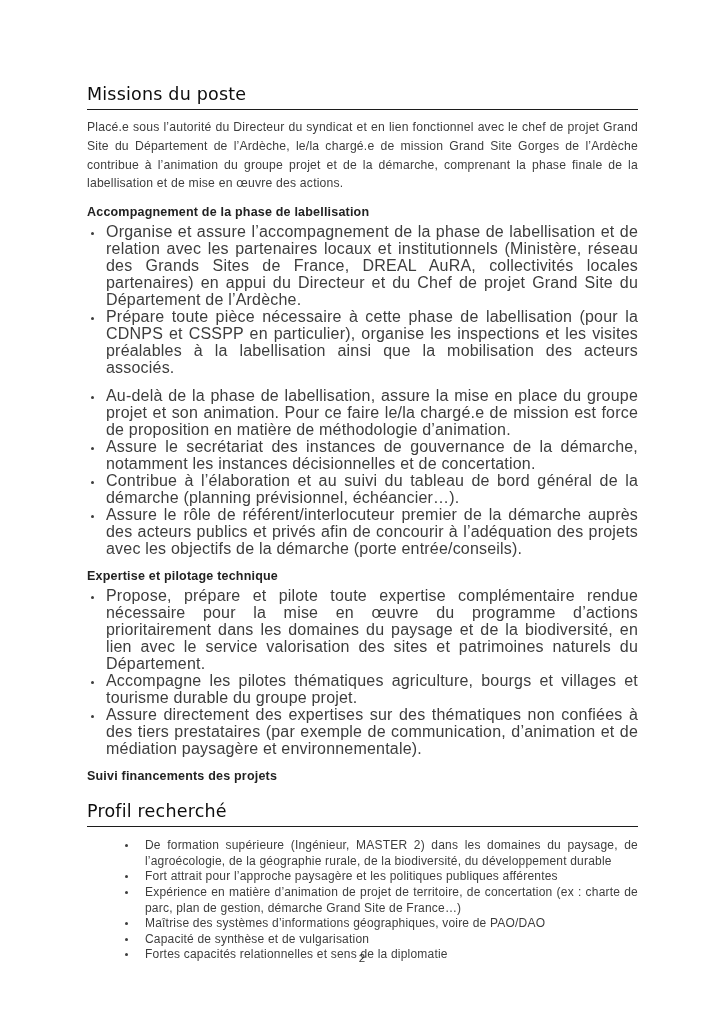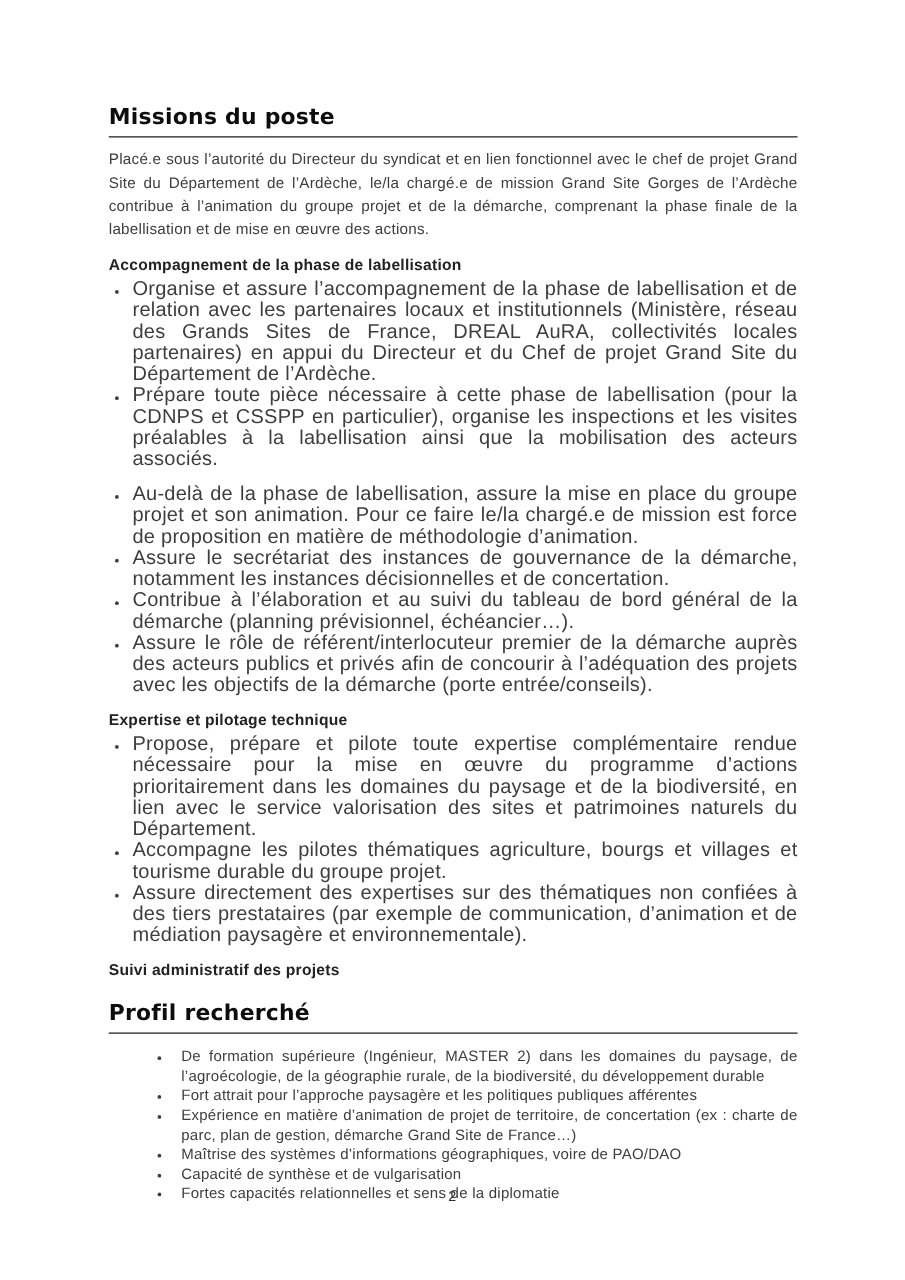--- a/index.html
+++ b/index.html
@@ -15,21 +15,21 @@
   }
   .content {
     position: absolute;
     left: 87px;
     top: 84px;
     width: 551px;
   }
   h1.rule-heading {
     font-family: "DejaVu Sans", sans-serif;
     font-size: 17.5px;
-    font-weight: 700;
+    font-weight: 400;
     color: #0d0d0d;
     letter-spacing: 0.2px;
     margin: 0;
     padding-bottom: 5px;
     border-bottom: 1.4px solid #1c1c1c;
   }
   .missions-paragraph {
     margin: 8px 0 0 0;
     font-size: 12.2px;
     line-height: 18.8px;
@@ -116,21 +116,21 @@
       <div class="activity-group">
         <h3 class="group-heading">Expertise et pilotage technique</h3>
         <ul class="bullet-list">
           <li>Propose, prépare et pilote toute expertise complémentaire rendue nécessaire pour la mise en œuvre du programme d’actions prioritairement dans les domaines du paysage et de la biodiversité, en lien avec le service valorisation des sites et patrimoines naturels du Département.</li>
           <li>Accompagne les pilotes thématiques agriculture, bourgs et villages et tourisme durable du groupe projet.</li>
           <li>Assure directement des expertises sur des thématiques non confiées à des tiers prestataires (par exemple de communication, d’animation et de médiation paysagère et environnementale).</li>
         </ul>
       </div>
 
       <div class="activity-group">
-        <h3 class="group-heading">Suivi administratif des projets</h3>
+        <h3 class="group-heading">Suivi financements des projets</h3>
       </div>
     </section>
 
     <section class="section-profil">
       <h1 class="rule-heading">Profil recherché</h1>
       <ul class="profil-list">
         <li>De formation supérieure (Ingénieur, MASTER 2) dans les domaines du paysage, de l’agroécologie, de la géographie rurale, de la biodiversité, du développement durable</li>
         <li>Fort attrait pour l’approche paysagère et les politiques publiques afférentes</li>
         <li>Expérience en matière d’animation de projet de territoire, de concertation (ex : charte de parc, plan de gestion, démarche Grand Site de France…)</li>
         <li>Maîtrise des systèmes d’informations géographiques, voire de PAO/DAO</li>

